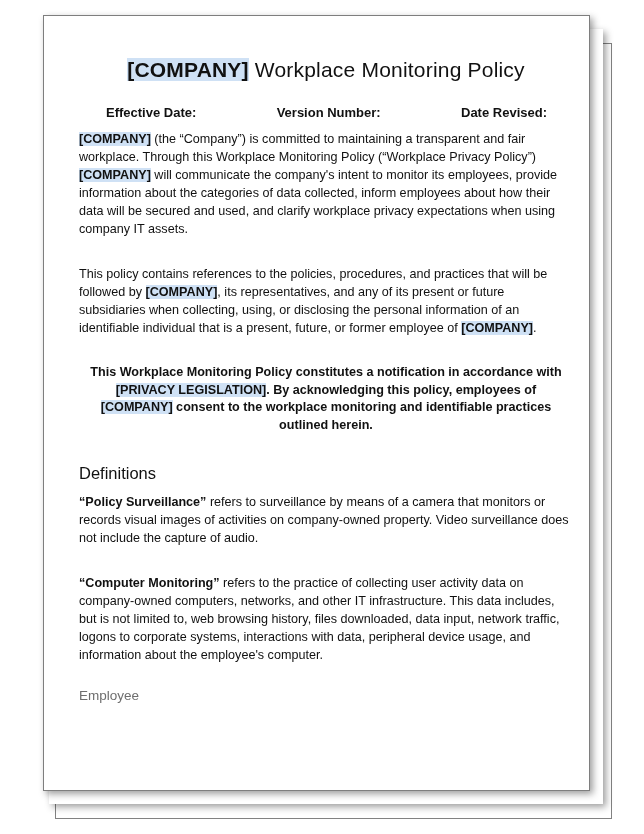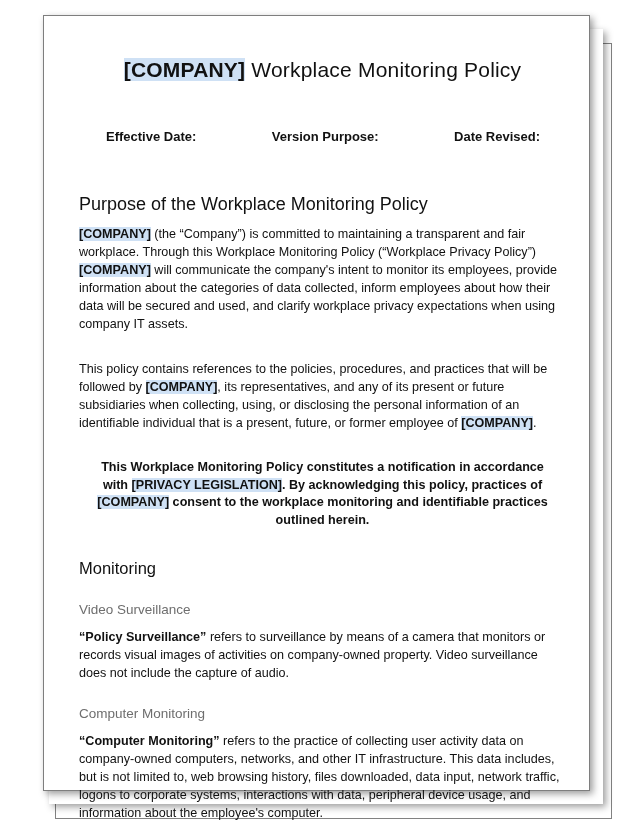--- a/index.html
+++ b/index.html
@@ -34,39 +34,39 @@
   }
   .page-front {
     position: absolute;
     left: 43px; top: 15px;
     width: 545px; height: 774px;
     background: #ffffff;
     border: 1px solid #7e7e7e;
     box-shadow: 3px 3px 7px rgba(0,0,0,0.38);
   }
   .page-inner {
-    padding: 41px 23px 0 35px;
+    padding: 41px 16px 0 35px;
     color: #111111;
   }
   
   .doc-title {
     margin: 0;
     text-align: center;
     font-size: 21px;
     line-height: 26px;
     font-weight: normal;
     color: #111111;
     letter-spacing: 0.2px;
   }
   
   .meta-row {
     display: flex;
     justify-content: space-between;
     padding: 0 26px 0 27px;
-    margin-top: 46px;
+    margin-top: 22px;
     font-size: 13px;
     font-weight: bold;
     color: #111111;
   }
   
   .h-purpose {
     margin: 49px 0 0 0;
     font-size: 18px;
     line-height: 22px;
     font-weight: normal;
@@ -116,36 +116,34 @@
   <div class="page-back"></div>
   <div class="page-mid"></div>
 
   <div class="page-front">
     <div class="page-inner">
 
       <h1 class="doc-title"><span class="hl">[COMPANY]</span><span> Workplace Monitoring Policy</span></h1>
 
       <div class="meta-row">
         <span>Effective Date:</span>
-        <span>Version Purpose:</span>
+        <span>Version Number:</span>
         <span>Date Revised:</span>
       </div>
 
-      <h2 class="h-purpose">Purpose of the Workplace Monitoring Policy</h2>
 
       <p class="body"><span class="hl">[COMPANY]</span><span> (the “Company”) is committed to maintaining a transparent and fair workplace. Through this Workplace Monitoring Policy (“Workplace Privacy Policy”) </span><span class="hl">[COMPANY]</span><span> will communicate the company's intent to monitor its employees, provide information about the categories of data collected, inform employees about how their data will be secured and used, and clarify workplace privacy expectations when using company IT assets.</span></p>
 
       <p class="body"><span>This policy contains references to the policies, procedures, and practices that will be followed by </span><span class="hl">[COMPANY]</span><span>, its representatives, and any of its present or future subsidiaries when collecting, using, or disclosing the personal information of an identifiable individual that is a present, future, or former employee of </span><span class="hl">[COMPANY]</span><span>.</span></p>
 
-      <p class="body notice"><span class="b">This Workplace Monitoring Policy constitutes a notification in accordance with </span><span class="hl">[PRIVACY LEGISLATION]</span><span class="b">. By acknowledging this policy, practices of </span><span class="hl">[COMPANY]</span><span class="b"> consent to the workplace monitoring and identifiable practices outlined herein.</span></p>
+      <p class="body notice"><span class="b">This Workplace Monitoring Policy constitutes a notification in accordance with </span><span class="hl">[PRIVACY LEGISLATION]</span><span class="b">. By acknowledging this policy, employees of </span><span class="hl">[COMPANY]</span><span class="b"> consent to the workplace monitoring and identifiable practices outlined herein.</span></p>
 
-      <h3 class="h-definitions">Monitoring</h3>
+      <h3 class="h-definitions">Definitions</h3>
 
-      <h4 class="def-term">Video Surveillance</h4>
       <p class="body def-body"><span class="b">“Policy Surveillance”</span><span> refers to surveillance by means of a camera that monitors or records visual images of activities on company-owned property. Video surveillance does not include the capture of audio.</span></p>
 
-      <h4 class="def-term">Computer Monitoring</h4>
       <p class="body def-body"><span class="b">“Computer Monitoring”</span><span> refers to the practice of collecting user activity data on company-owned computers, networks, and other IT infrastructure. This data includes, but is not limited to, web browsing history, files downloaded, data input, network traffic, logons to corporate systems, interactions with data, peripheral device usage, and information about the employee's computer.</span></p>
 
+      <h4 class="def-term">Employee</h4>
 
     </div>
   </div>
 </div>
 
 </body></html>

